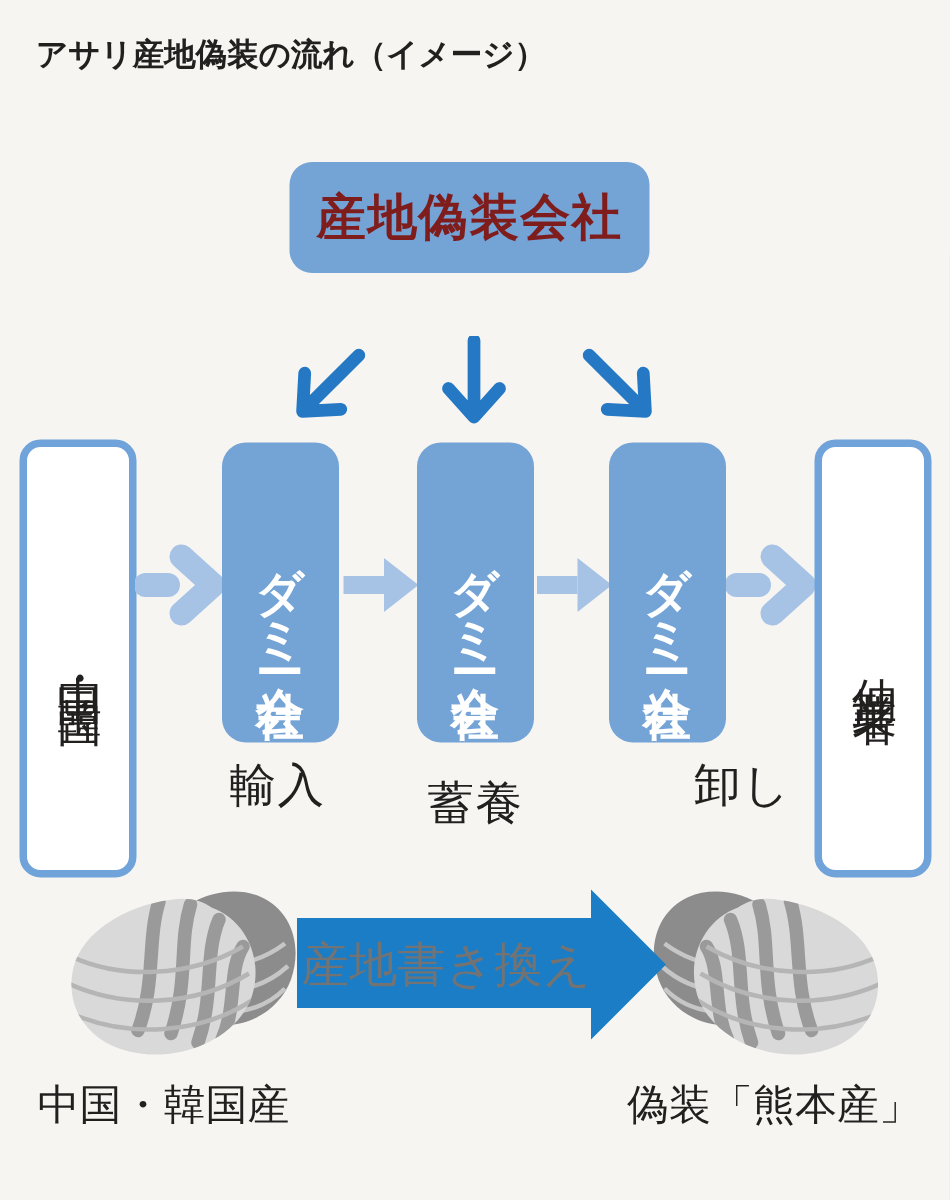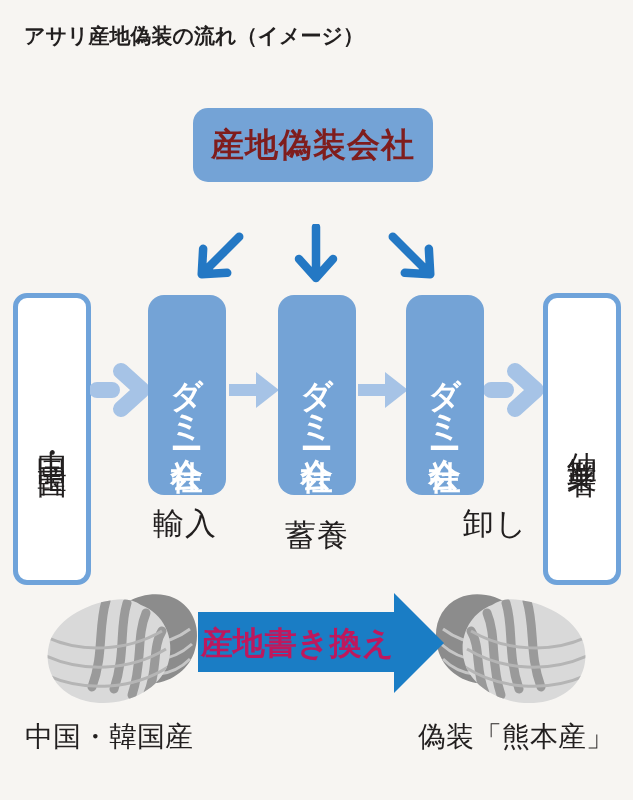--- a/index.html
+++ b/index.html
@@ -59,21 +59,21 @@
   svg.clams { position:absolute; left:0; top:583px; }
   .clam-light { fill:var(--clam-light); }
   .clam-dark  { fill:var(--clam-dark); }
   .stripe { stroke:var(--clam-stripe); stroke-width:9; fill:none; stroke-linecap:round; }
   .arc    { stroke:var(--clam-arc); stroke-width:3;  fill:none; }
   .darc   { stroke:var(--clam-dark-arc); stroke-width:3; fill:none; }
   svg.bigarrow { position:absolute; left:195px; top:588px; }
   .bigfill { fill:var(--big-arrow); }
   .bigarrow-label {
     position:absolute; left:200px; top:621px; width:195px; height:44px;
-    color:#be185d; font-size:32px; font-weight:bold; text-align:center;
+    color:#737373; font-size:32px; font-weight:normal; text-align:center;
     letter-spacing:0px; line-height:44px;
   }
   .blabel {
     position:absolute; top:718px; width:200px; height:38px;
     font-size:28px; letter-spacing:0px;
   }
   .blabel.before { left:25px; }
   .blabel.after  { left:418px; }
 </style>
 </head>

